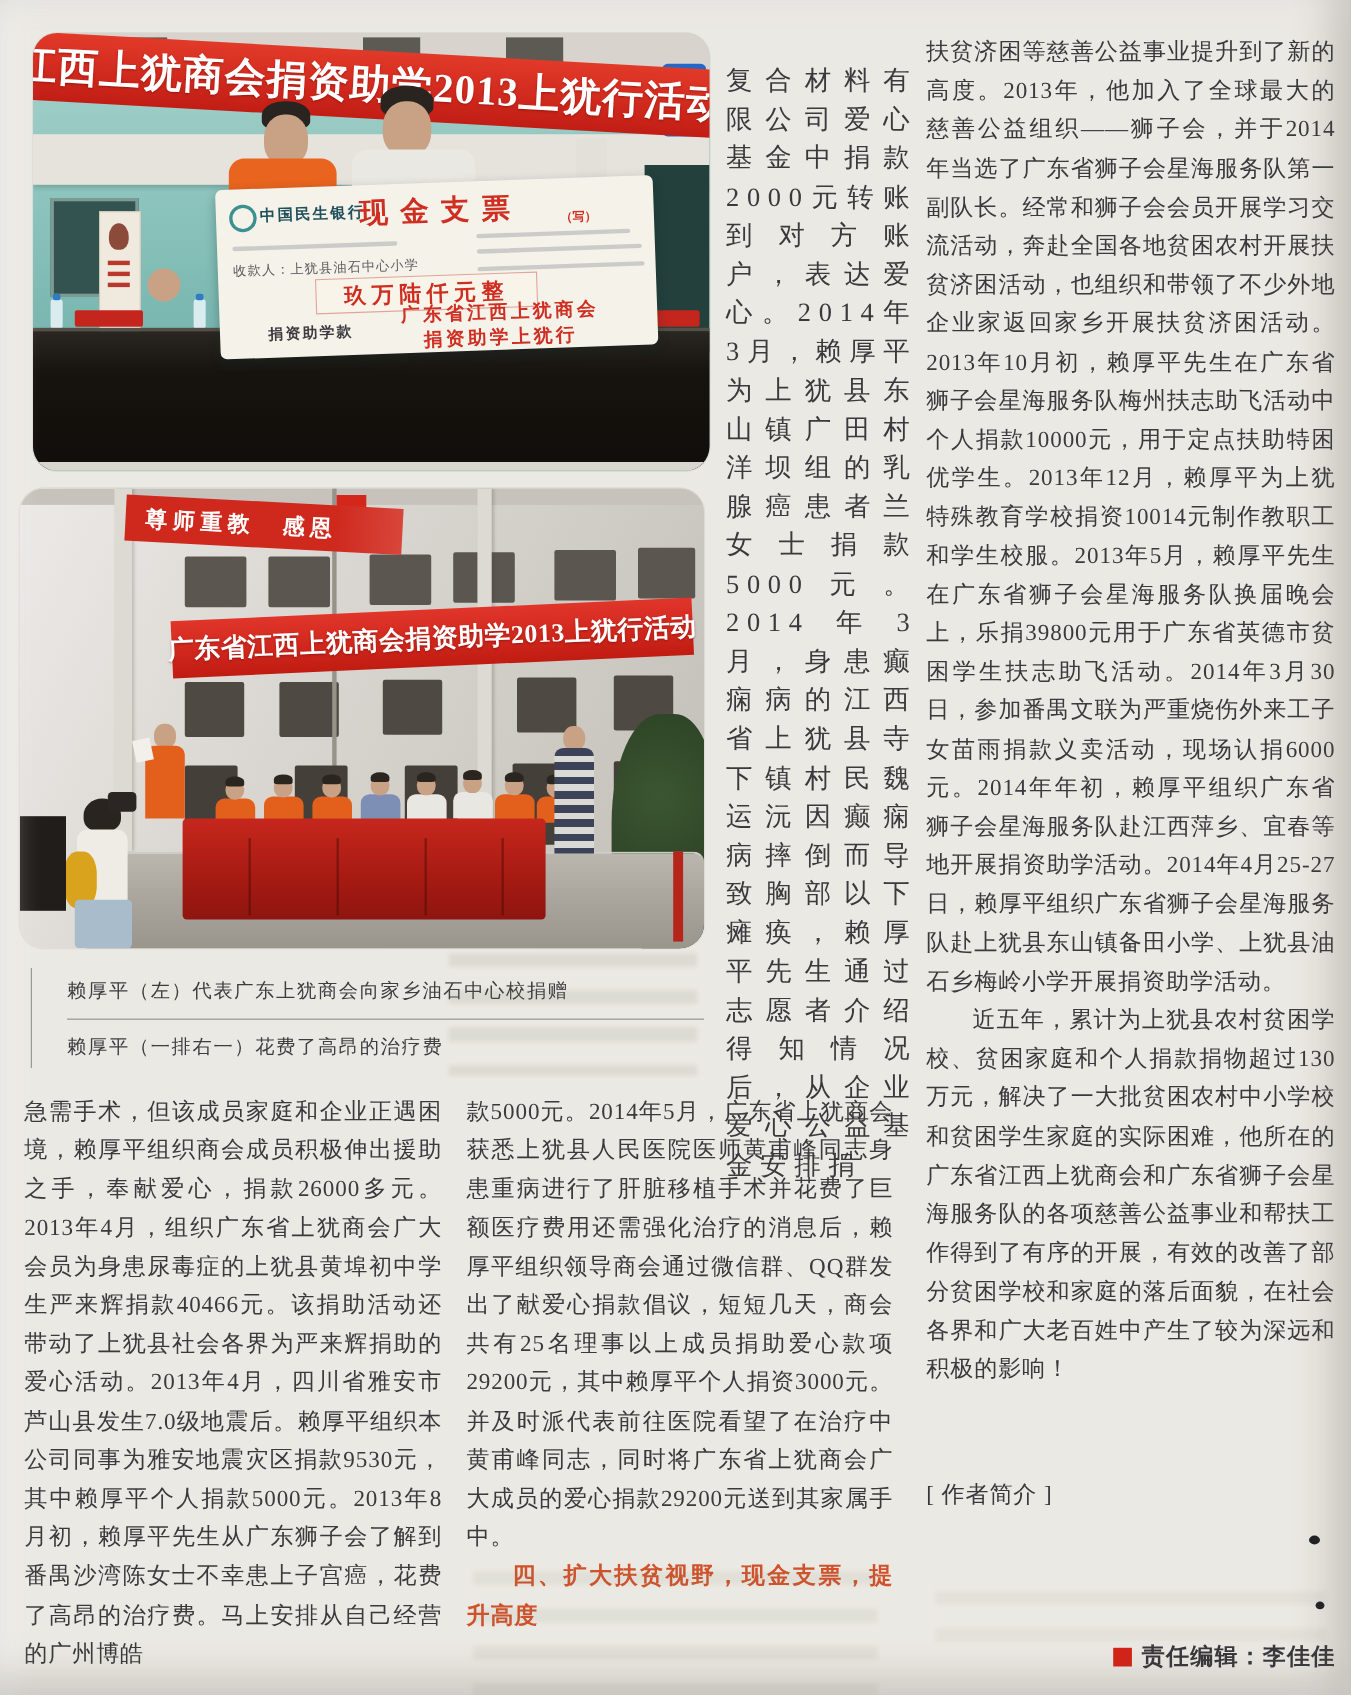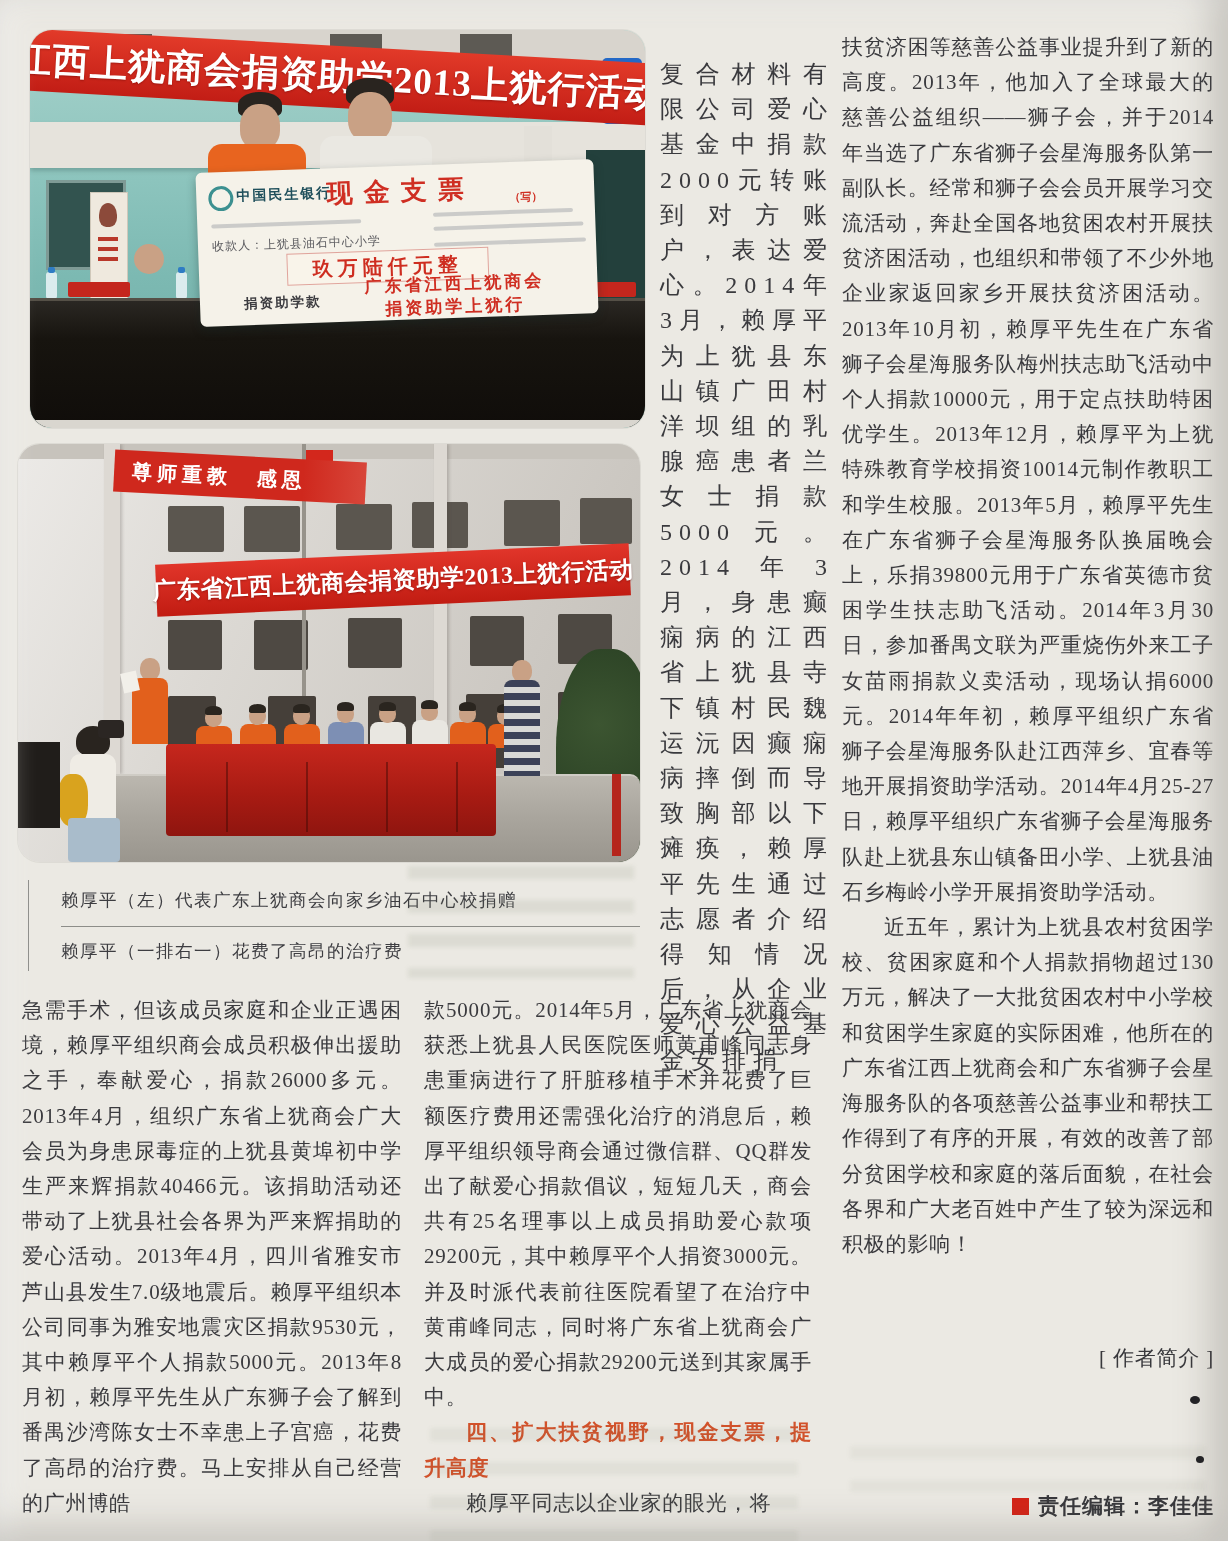--- a/index.html
+++ b/index.html
@@ -20,21 +20,21 @@
   .indent{text-indent:2em;}
   .vert{position:absolute;text-align:justify;text-justify:inter-character;
         font-size:24px;line-height:35.2px;letter-spacing:7px;color:#3a3a3e;}
   .orange{color:#d2512a;font-weight:700;}
   .captions{position:absolute;left:28px;top:880px;width:612px;
         border-left:1px solid #8d8d89;padding-left:32px;box-sizing:border-box;
         font-size:17.5px;letter-spacing:1.5px;color:#3d3d41;}
   .captions .cap1{padding:8px 0 14px 0;border-bottom:1px solid #8d8d89;}
   .captions .cap2{padding:12px 0 8px 0;}
   .authors{position:absolute;left:842px;top:1340px;width:372px;
-        font-size:21px;line-height:36px;letter-spacing:.8px;text-align:right;}
+        font-size:21px;line-height:36px;letter-spacing:.8px;}
   .authors p{margin:0;}
   .editor{position:absolute;left:842px;top:1492px;width:372px;display:flex;
         justify-content:flex-end;align-items:center;gap:9px;font-size:21px;font-weight:700;letter-spacing:1px;}
   .redsq{width:17px;height:17px;background:#d42317;}
   
   .photo{position:absolute;border-radius:22px;overflow:hidden;box-shadow:0 0 0 1px rgba(60,60,55,.08);}
   .abs{position:absolute;}
   
   .p1{left:30px;top:30px;width:615px;height:398px;
       background:linear-gradient(180deg,#a7d2cb 0%,#8cc4bd 38%,#7cb9b2 62%,#6faaa4 100%);}
@@ -259,21 +259,20 @@
     <p class="indent">近五年，累计为上犹县农村贫困学校、贫困家庭和个人捐款捐物超过130万元，解决了一大批贫困农村中小学校和贫困学生家庭的实际困难，他所在的广东省江西上犹商会和广东省狮子会星海服务队的各项慈善公益事业和帮扶工作得到了有序的开展，有效的改善了部分贫困学校和家庭的落后面貌，在社会各界和广大老百姓中产生了较为深远和积极的影响！</p>
   </div>
 
   <div class="tcol" style="left:22px;top:993px;width:380px;">
     <p>急需手术，但该成员家庭和企业正遇困境，赖厚平组织商会成员积极伸出援助之手，奉献爱心，捐款26000多元。2013年4月，组织广东省上犹商会广大会员为身患尿毒症的上犹县黄埠初中学生严来辉捐款40466元。该捐助活动还带动了上犹县社会各界为严来辉捐助的爱心活动。2013年4月，四川省雅安市芦山县发生7.0级地震后。赖厚平组织本公司同事为雅安地震灾区捐款9530元，其中赖厚平个人捐款5000元。2013年8月初，赖厚平先生从广东狮子会了解到番禺沙湾陈女士不幸患上子宫癌，花费了高昂的治疗费。马上安排从自己经营的广州博皓</p>
   </div>
 
   <div class="tcol" style="left:424px;top:993px;width:388px;">
     <p>款5000元。2014年5月，广东省上犹商会获悉上犹县人民医院医师黄甫峰同志身患重病进行了肝脏移植手术并花费了巨额医疗费用还需强化治疗的消息后，赖厚平组织领导商会通过微信群、QQ群发出了献爱心捐款倡议，短短几天，商会共有25名理事以上成员捐助爱心款项29200元，其中赖厚平个人捐资3000元。并及时派代表前往医院看望了在治疗中黄甫峰同志，同时将广东省上犹商会广大成员的爱心捐款29200元送到其家属手中。</p>
     <p class="indent orange">四、扩大扶贫视野，现金支票，提升高度</p>
-    <p class="indent">赖厚平同志以企业家的眼光，将</p>
   </div>
 
   <div class="authors">
     <p>[ 作者简介 ]</p>
   </div>
 
   <div class="editor">
     <span class="redsq"></span>
     <span>责任编辑：李佳佳</span>
   </div>

